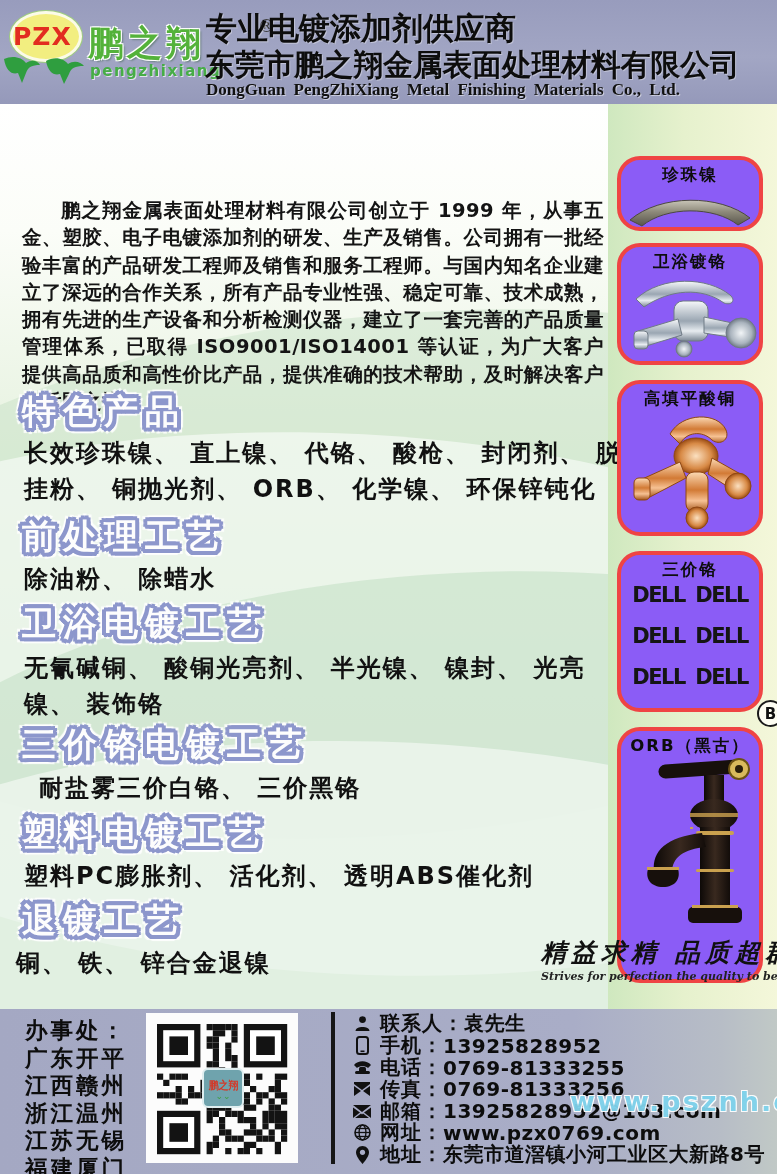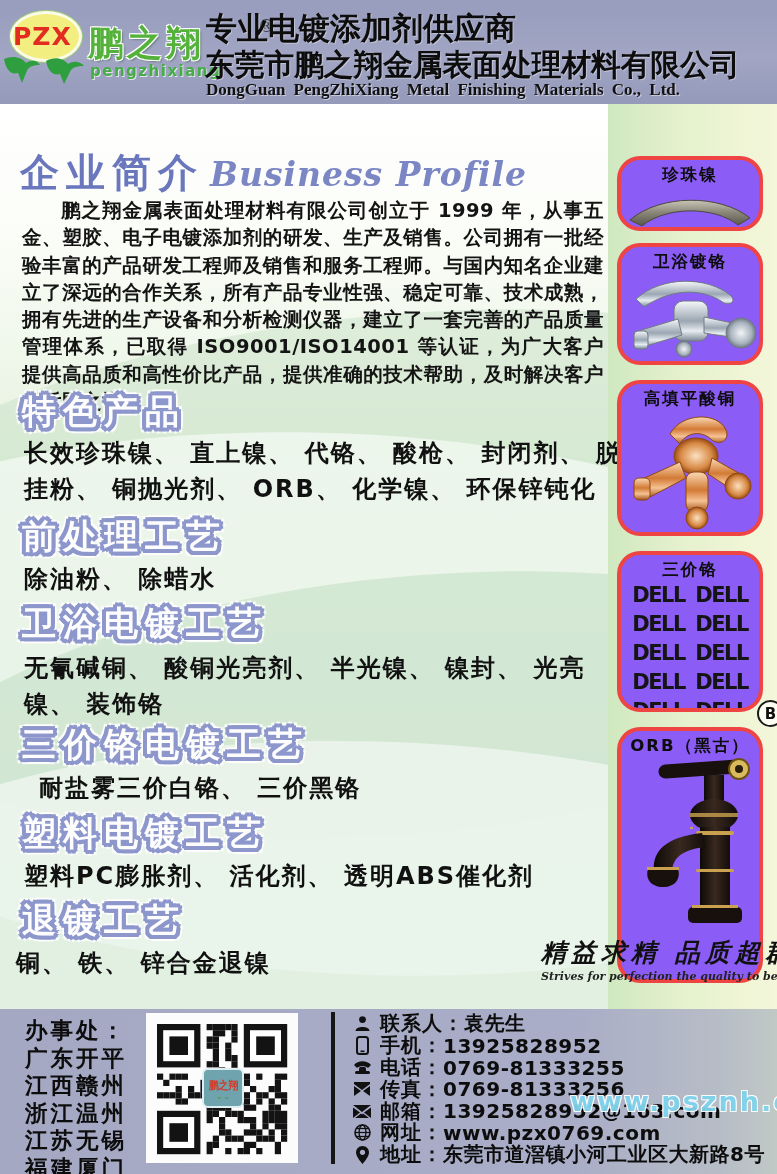--- a/index.html
+++ b/index.html
@@ -53,21 +53,21 @@
       2px 4px 0 #8d97cc,-2px 4px 0 #8d97cc,2px -4px 0 #8d97cc,-2px -4px 0 #8d97cc,
       6px 0 1px rgba(255,255,255,.9),-6px 0 1px rgba(255,255,255,.9),0 6px 1px rgba(255,255,255,.9),0 -6px 1px rgba(255,255,255,.9),
       5px 5px 1px rgba(255,255,255,.9),-5px 5px 1px rgba(255,255,255,.9),5px -5px 1px rgba(255,255,255,.9),-5px -5px 1px rgba(255,255,255,.9);}
   .sec-body{width:598px;font-size:24px;font-weight:700;color:#111;letter-spacing:2px;line-height:1.48;}
 
   
   .card{position:absolute;left:617px;width:146px;background:#8b5cf6;border:4px solid #ef4444;
     border-radius:23px;box-sizing:border-box;overflow:hidden;}
   .card-label{text-align:center;font-size:16.5px;font-weight:800;color:#0d0d0d;letter-spacing:2px;margin-top:4px;}
   .card-img{display:flex;justify-content:center;align-items:center;}
-  .dell-grid{display:grid;grid-template-columns:1fr 1fr;padding:2px 6px 4px 6px;row-gap:4px;}
+  .dell-grid{display:grid;grid-template-columns:1fr 1fr;padding:2px 6px 4px 6px;row-gap:16px;}
   .dell{font-size:21px;font-weight:900;color:#151515;letter-spacing:-1.5px;line-height:25px;
     font-family:"DejaVu Sans",sans-serif;transform:scaleY(1.05);text-align:center;}
 
   
   .slogan{left:541px;top:936px;width:240px;}
   .slogan-cn{font-size:25px;font-weight:900;color:#111;letter-spacing:5px;white-space:nowrap;
     font-family:"DejaVu Serif",serif;font-style:italic;}
   .slogan-en{font-size:11px;font-weight:700;font-style:italic;color:#222;white-space:nowrap;
     font-family:"DejaVu Serif",serif;margin-top:1px;}
 
@@ -120,23 +120,20 @@
   </div>
 
   <div class="bodybg">
     <div class="wave w1"></div>
     <div class="wave w2"></div>
     <div class="wave w3"></div>
     <div class="wave w4"></div>
     <div class="rightstrip" style="left:608px;top:0;"></div>
   </div>
 
-  <div class="abs sec-head-main">
-    <span class="cn">企业简介</span><span class="en">Business Profile</span>
-  </div>
   <div class="abs profile-text">鹏之翔金属表面处理材料有限公司创立于 1999 年，从事五金、塑胶、电子电镀添加剂的研发、生产及销售。公司拥有一批经验丰富的产品研发工程师及销售和服务工程师。与国内知名企业建立了深远的合作关系，所有产品专业性强、稳定可靠、技术成熟，拥有先进的生产设备和分析检测仪器，建立了一套完善的产品质量管理体系，已取得 ISO9001/ISO14001 等认证，为广大客户提供高品质和高性价比产品，提供准确的技术帮助，及时解决客户的后顾之忧。</div>
 
   <div class="abs sec-body" style="left:24px;top:436px;">长效珍珠镍、 直上镍、 代铬、 酸枪、 封闭剂、 脱挂粉、 铜抛光剂、 ORB、 化学镍、 环保锌钝化</div>
   <div class="abs bubble" style="left:22px;top:389px;">特色产品</div>
 
   <div class="abs bubble" style="left:22px;top:514px;">前处理工艺</div>
   <div class="abs sec-body" style="left:24px;top:562px;">除油粉、 除蜡水</div>
 
   <div class="abs bubble" style="left:22px;top:601px;">卫浴电镀工艺</div>
   <div class="abs sec-body" style="left:24px;top:651px;">无氰碱铜、 酸铜光亮剂、 半光镍、 镍封、 光亮镍、 装饰铬</div>

